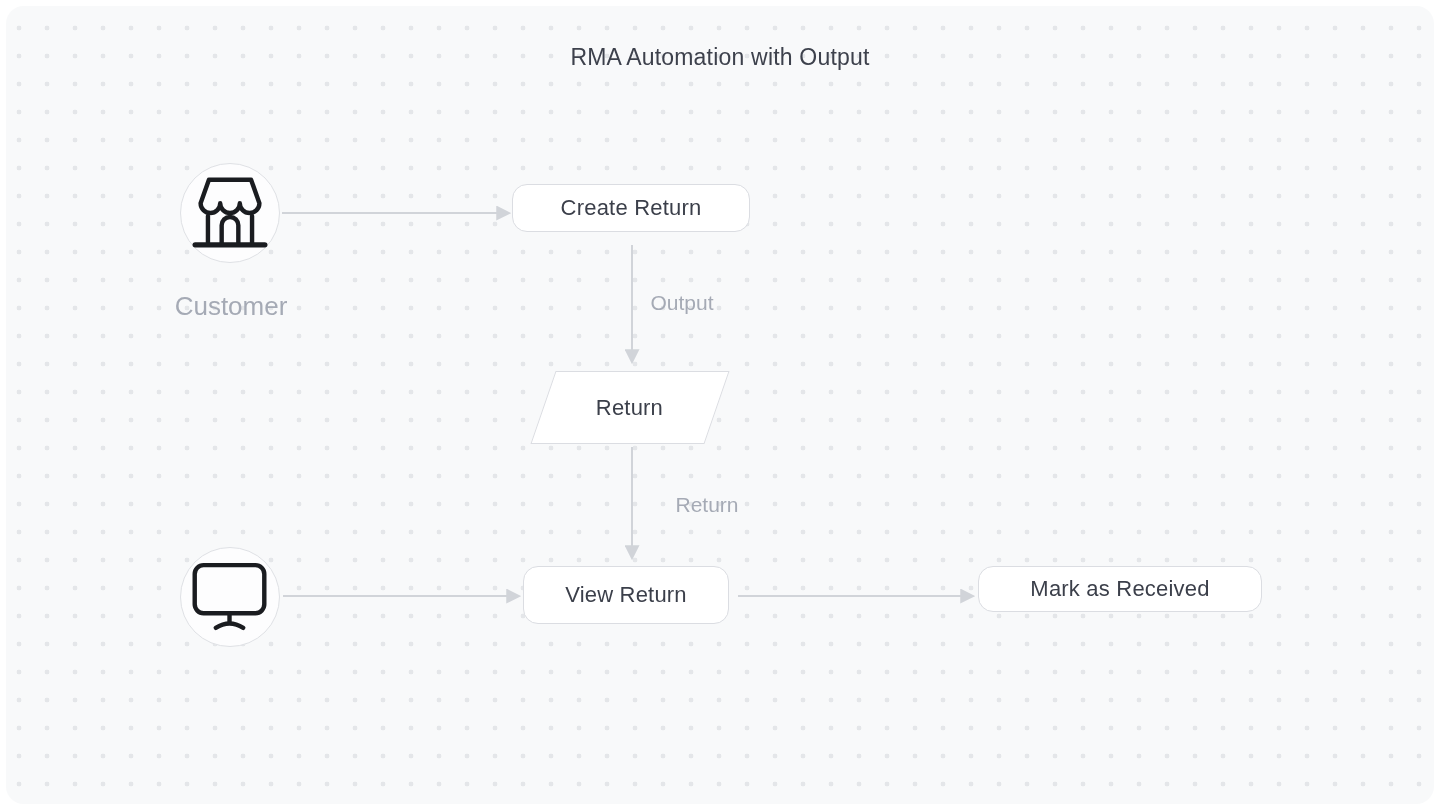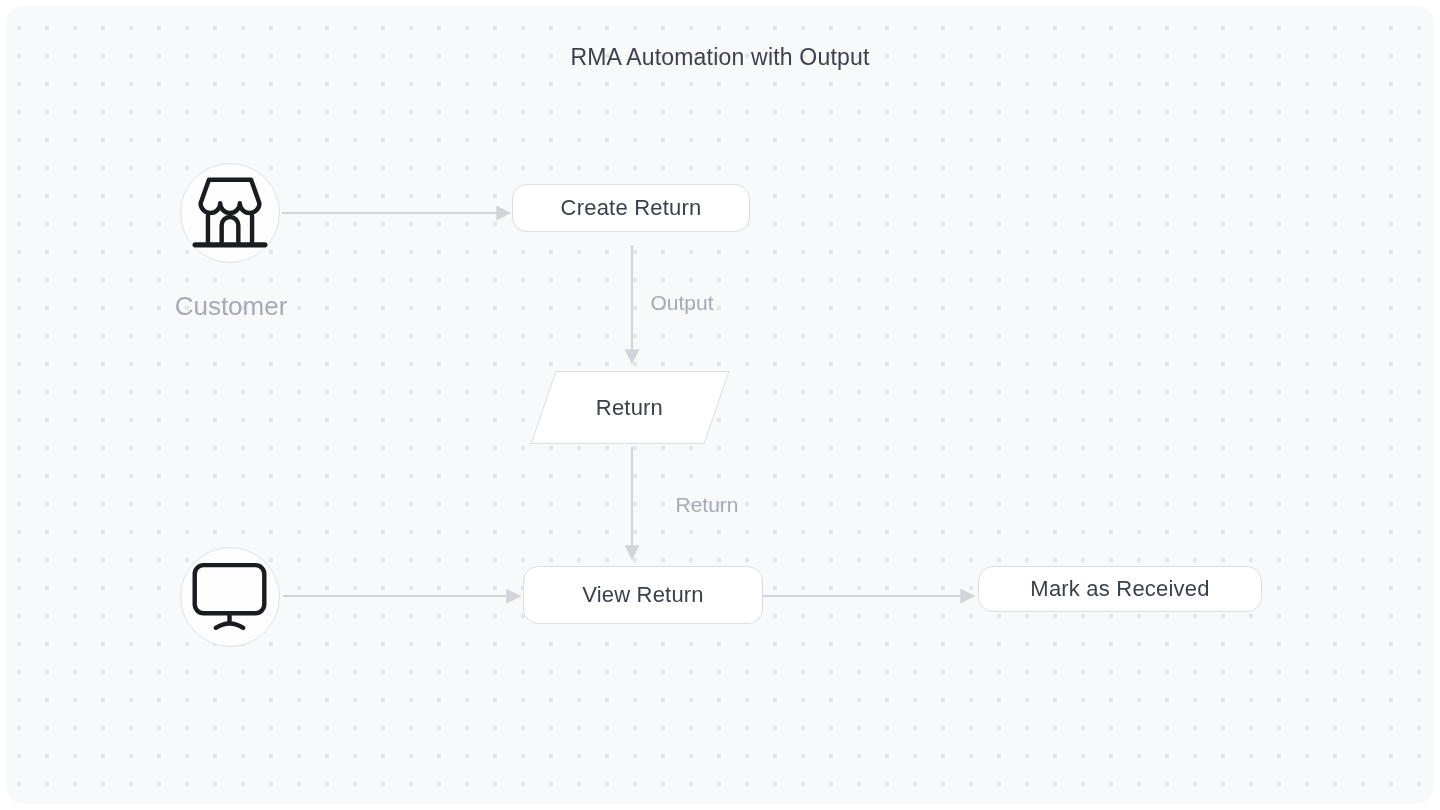--- a/index.html
+++ b/index.html
@@ -150,21 +150,21 @@
     </div>
 
     <div class="node" style="left:512px; top:184px; width:238px; height:48px;">
       <span class="node-label">Create Return</span>
     </div>
 
     <div class="node parallelogram" style="left:543px; top:371px; width:174px; height:73px;">
       <span class="node-label">Return</span>
     </div>
 
-    <div class="node" style="left:523px; top:566px; width:240px; height:58px;">
+    <div class="node" style="left:523px; top:566px; width:206px; height:58px;">
       <span class="node-label">View Return</span>
     </div>
 
     <div class="node" style="left:978px; top:566px; width:284px; height:46px;">
       <span class="node-label">Mark as Received</span>
     </div>
 
   </div>
 </div>
 

